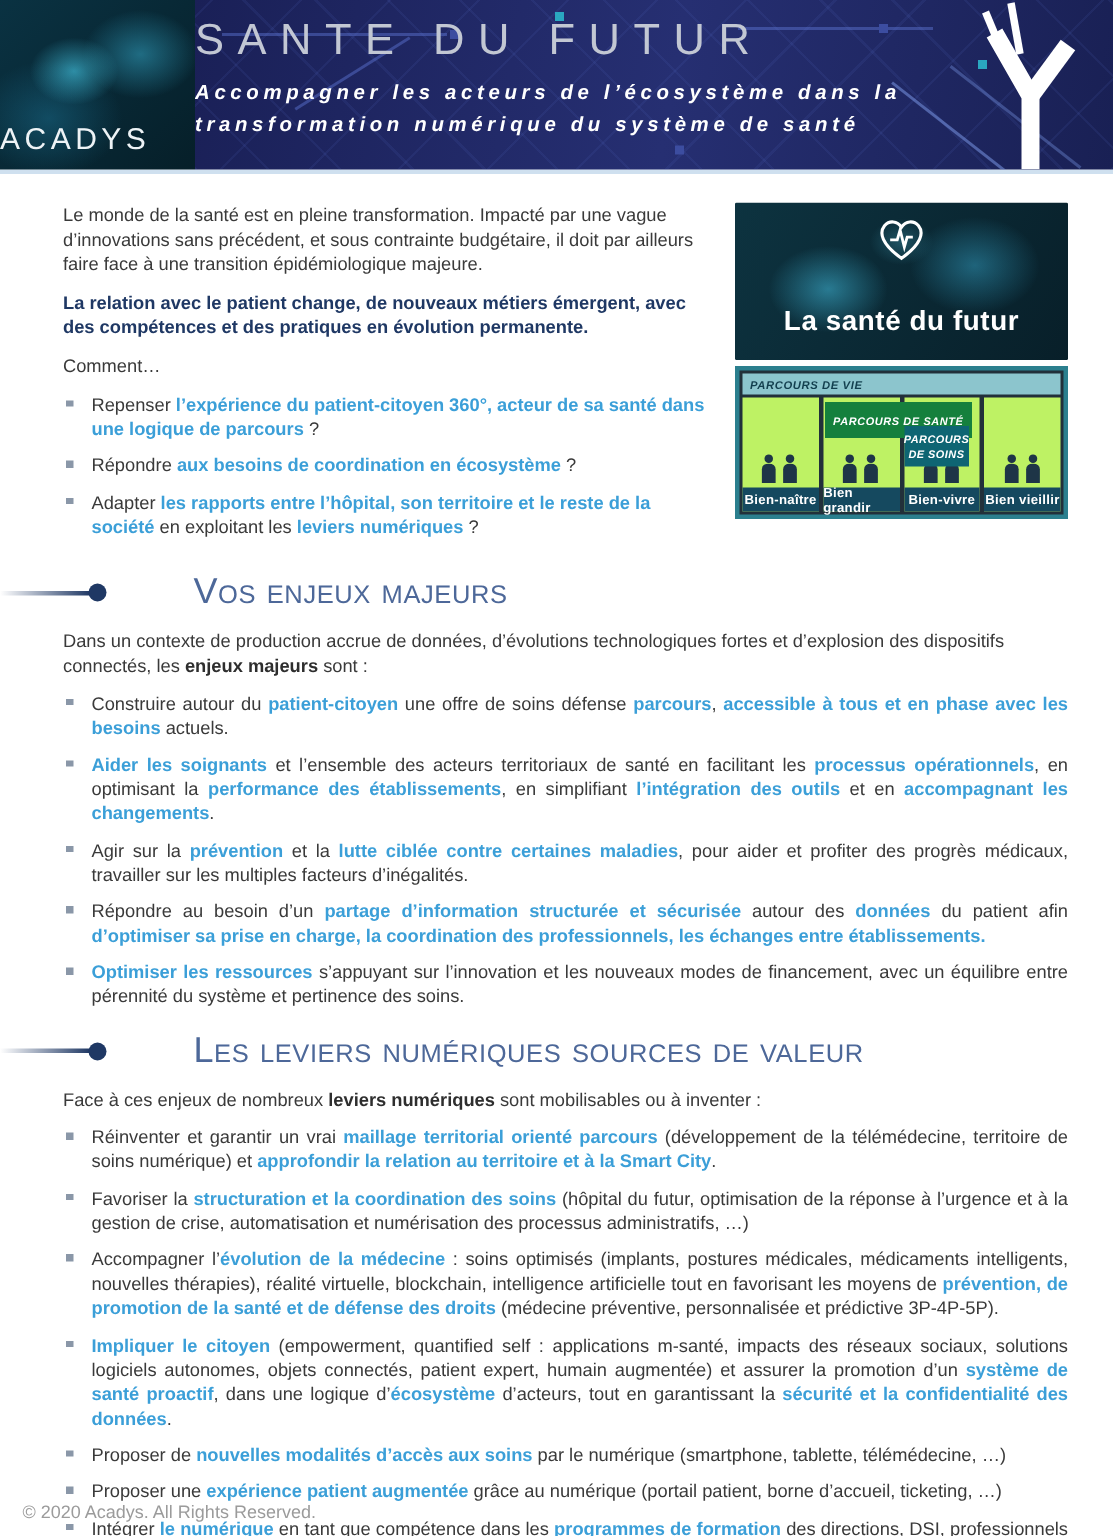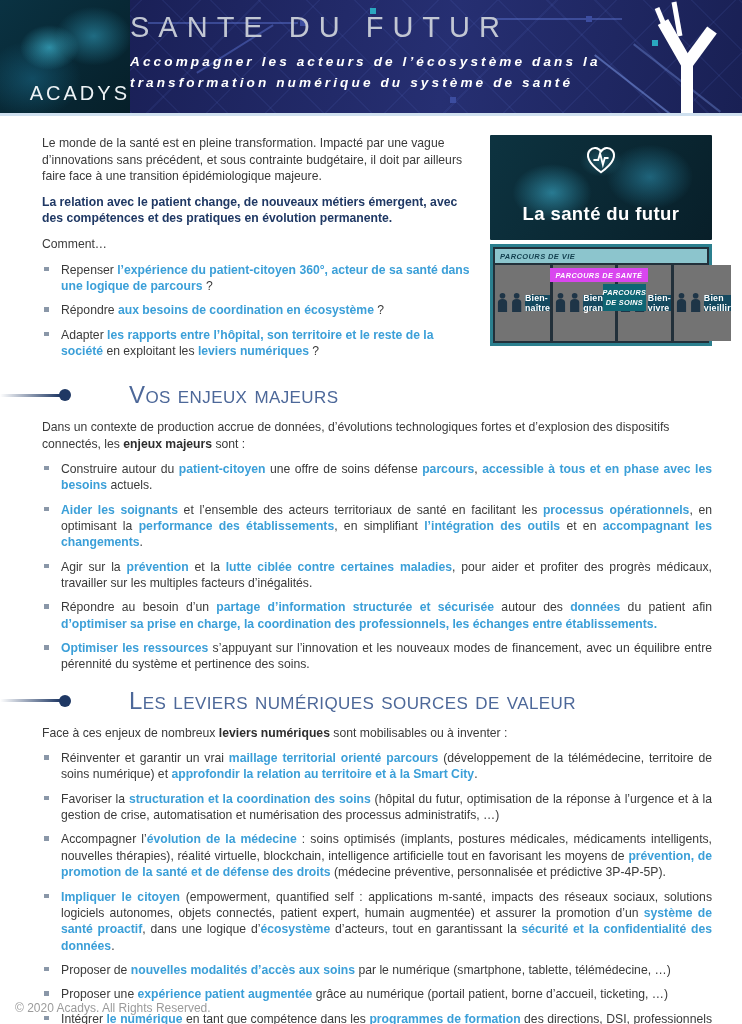--- a/index.html
+++ b/index.html
@@ -7,21 +7,21 @@
         font-family:"Liberation Sans","DejaVu Sans",sans-serif;color:#3a3a3a;background:#fff;}
 
   
   .header{height:113px;display:flex;position:relative;border-bottom:3px solid #cfe0ef;}
   .logo-photo{width:130px;height:100%;position:relative;flex:0 0 auto;
     background:
       radial-gradient(42px 32px at 38% 42%, rgba(70,205,235,.60), rgba(70,205,235,0) 70%),
       radial-gradient(55px 42px at 72% 32%, rgba(60,190,225,.45), rgba(60,190,225,0) 70%),
       radial-gradient(70px 55px at 25% 70%, rgba(35,140,180,.35), rgba(35,140,180,0) 70%),
       linear-gradient(135deg,#0a3242,#061f29);}
-  .logo-text{position:absolute;left:0;right:0;bottom:8px;text-align:right;color:#eef3f6;
+  .logo-text{position:absolute;left:0;right:0;bottom:8px;text-align:left;color:#eef3f6;
     font-size:20px;letter-spacing:3px;font-weight:400;}
   .banner{flex:1;position:relative;overflow:hidden;
     background:
       repeating-linear-gradient(45deg, rgba(90,115,210,.10) 0 1.5px, rgba(0,0,0,0) 1.5px 34px),
       repeating-linear-gradient(-45deg, rgba(90,115,210,.10) 0 1.5px, rgba(0,0,0,0) 1.5px 42px),
       linear-gradient(100deg,#1a2057 0%,#262f72 52%,#192054 100%);}
   .trace{position:absolute;background:rgba(95,120,215,.45);}
   .node{position:absolute;width:6px;height:6px;background:#3c4da0;}
   .node.teal{background:#2aa7c0;}
   .banner-text{position:absolute;left:0;right:86px;top:0;bottom:0;}
@@ -51,25 +51,25 @@
       radial-gradient(60px 45px at 72% 40%, rgba(60,185,225,.42), rgba(60,185,225,0) 72%),
       radial-gradient(30px 22px at 50% 25%, rgba(90,210,240,.25), rgba(90,210,240,0) 70%),
       linear-gradient(120deg,#0d3340,#081f29);}
   .heart-icon{position:absolute;top:7px;left:50%;transform:translateX(-50%);}
   .sante-caption{position:absolute;left:0;right:0;bottom:15px;text-align:center;color:#fff;
     font-size:18.5px;font-weight:700;letter-spacing:.4px;}
   .diagram{margin-top:4px;border:3px solid #2b7f8e;background:#22303a;padding:2px;}
   .life-band{height:14px;background:#8cc5cd;color:#123f4e;font-size:7.5px;font-style:italic;
     font-weight:700;letter-spacing:.4px;display:flex;align-items:center;padding-left:5px;}
   .cols-row{display:flex;gap:3px;margin-top:2px;position:relative;height:76px;}
-  .pcol{flex:1;background:#737373;display:flex;flex-direction:row;justify-content:flex-end;align-items:center;}
+  .pcol{flex:1;background:#bef264;display:flex;flex-direction:column;justify-content:flex-end;align-items:center;}
   .pcol .icon-zone{flex:1;display:flex;align-items:flex-end;justify-content:center;padding-bottom:2px;}
   .pcol .col-label{width:100%;height:16px;background:#15495f;color:#fff;font-size:8.8px;font-weight:700;
     display:flex;align-items:center;justify-content:center;letter-spacing:.2px;}
-  .sante-band{position:absolute;top:3px;left:26%;width:46%;height:14px;background:#d946ef;color:#fff;
+  .sante-band{position:absolute;top:3px;left:26%;width:46%;height:24px;background:#15803d;color:#fff;
     font-size:7.3px;font-style:italic;font-weight:700;display:flex;align-items:center;justify-content:center;
     letter-spacing:.4px;}
   .soins-box{position:absolute;top:19px;left:51%;width:20%;height:27px;background:#0e6573;color:#fff;
     font-size:7.3px;font-style:italic;font-weight:700;text-align:center;display:flex;align-items:center;
     justify-content:center;line-height:1.25;letter-spacing:.3px;}
 
   
   .section-head{display:flex;align-items:center;margin:14px 0 10px 0;}
   .head-line{width:60px;height:3px;background:linear-gradient(to right, rgba(190,205,222,0), #1f3864);}
   .head-dot{width:12px;height:12px;border-radius:50%;background:#1f3864;margin-left:-1px;margin-right:21px;}

